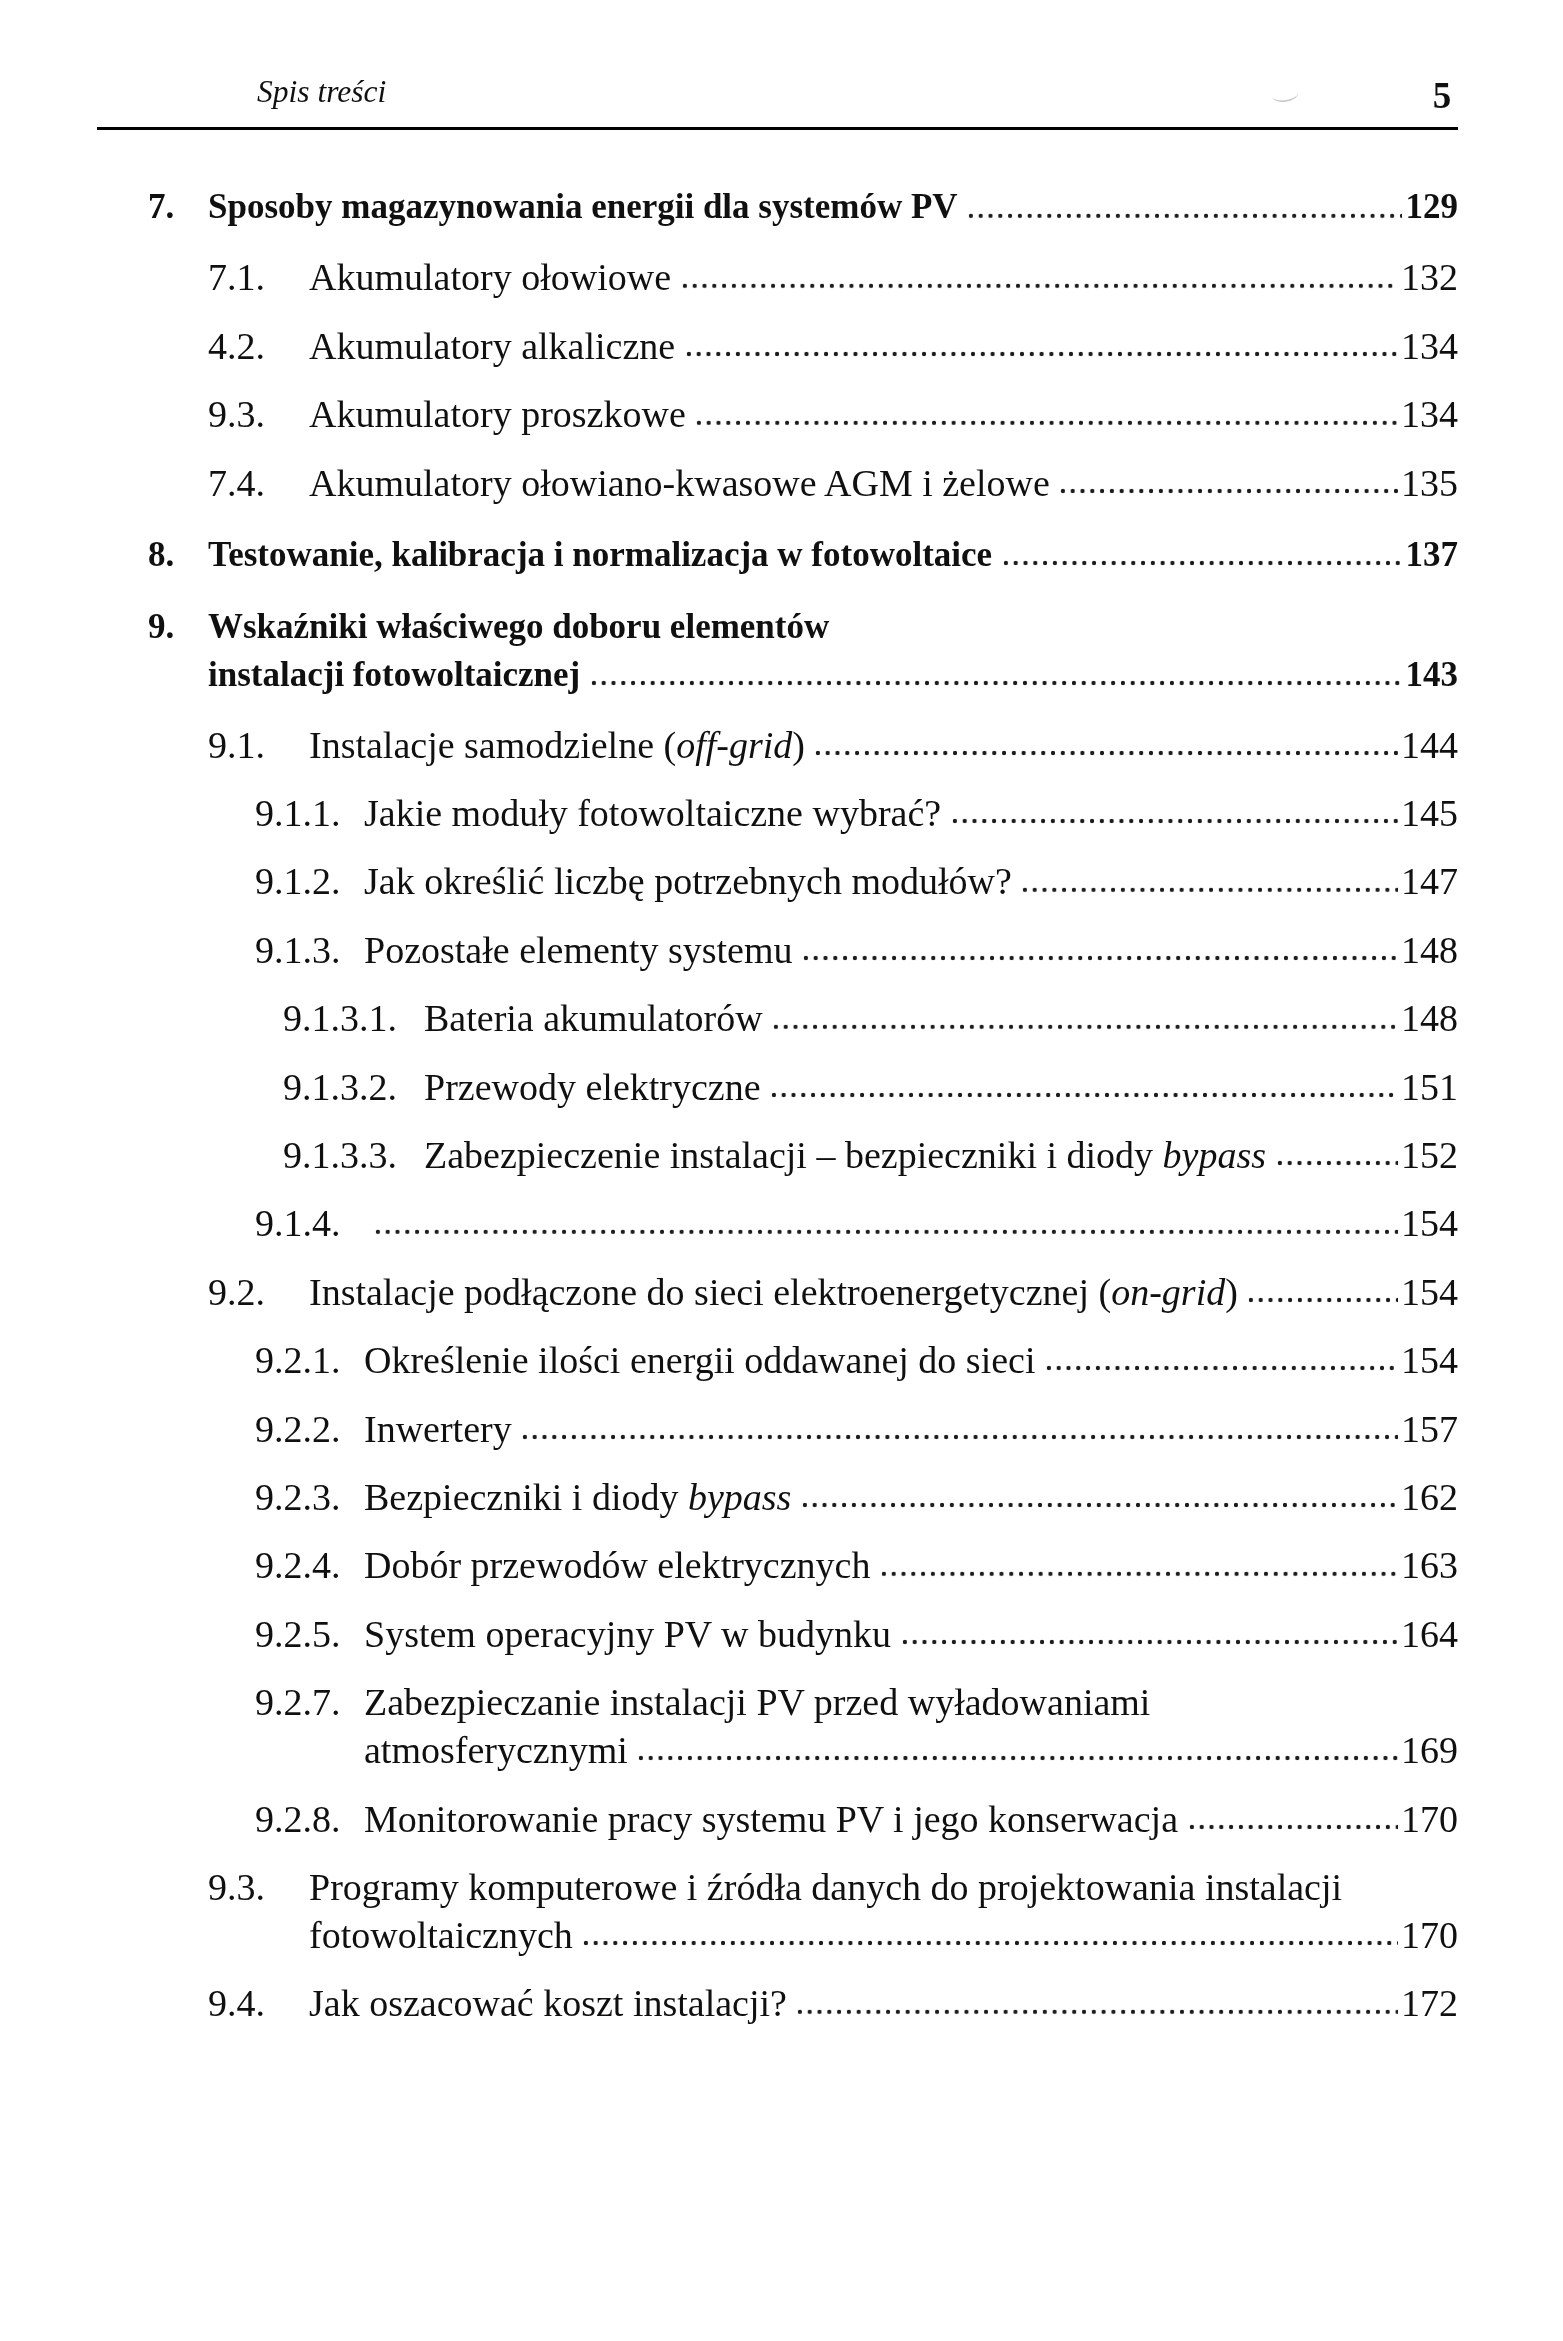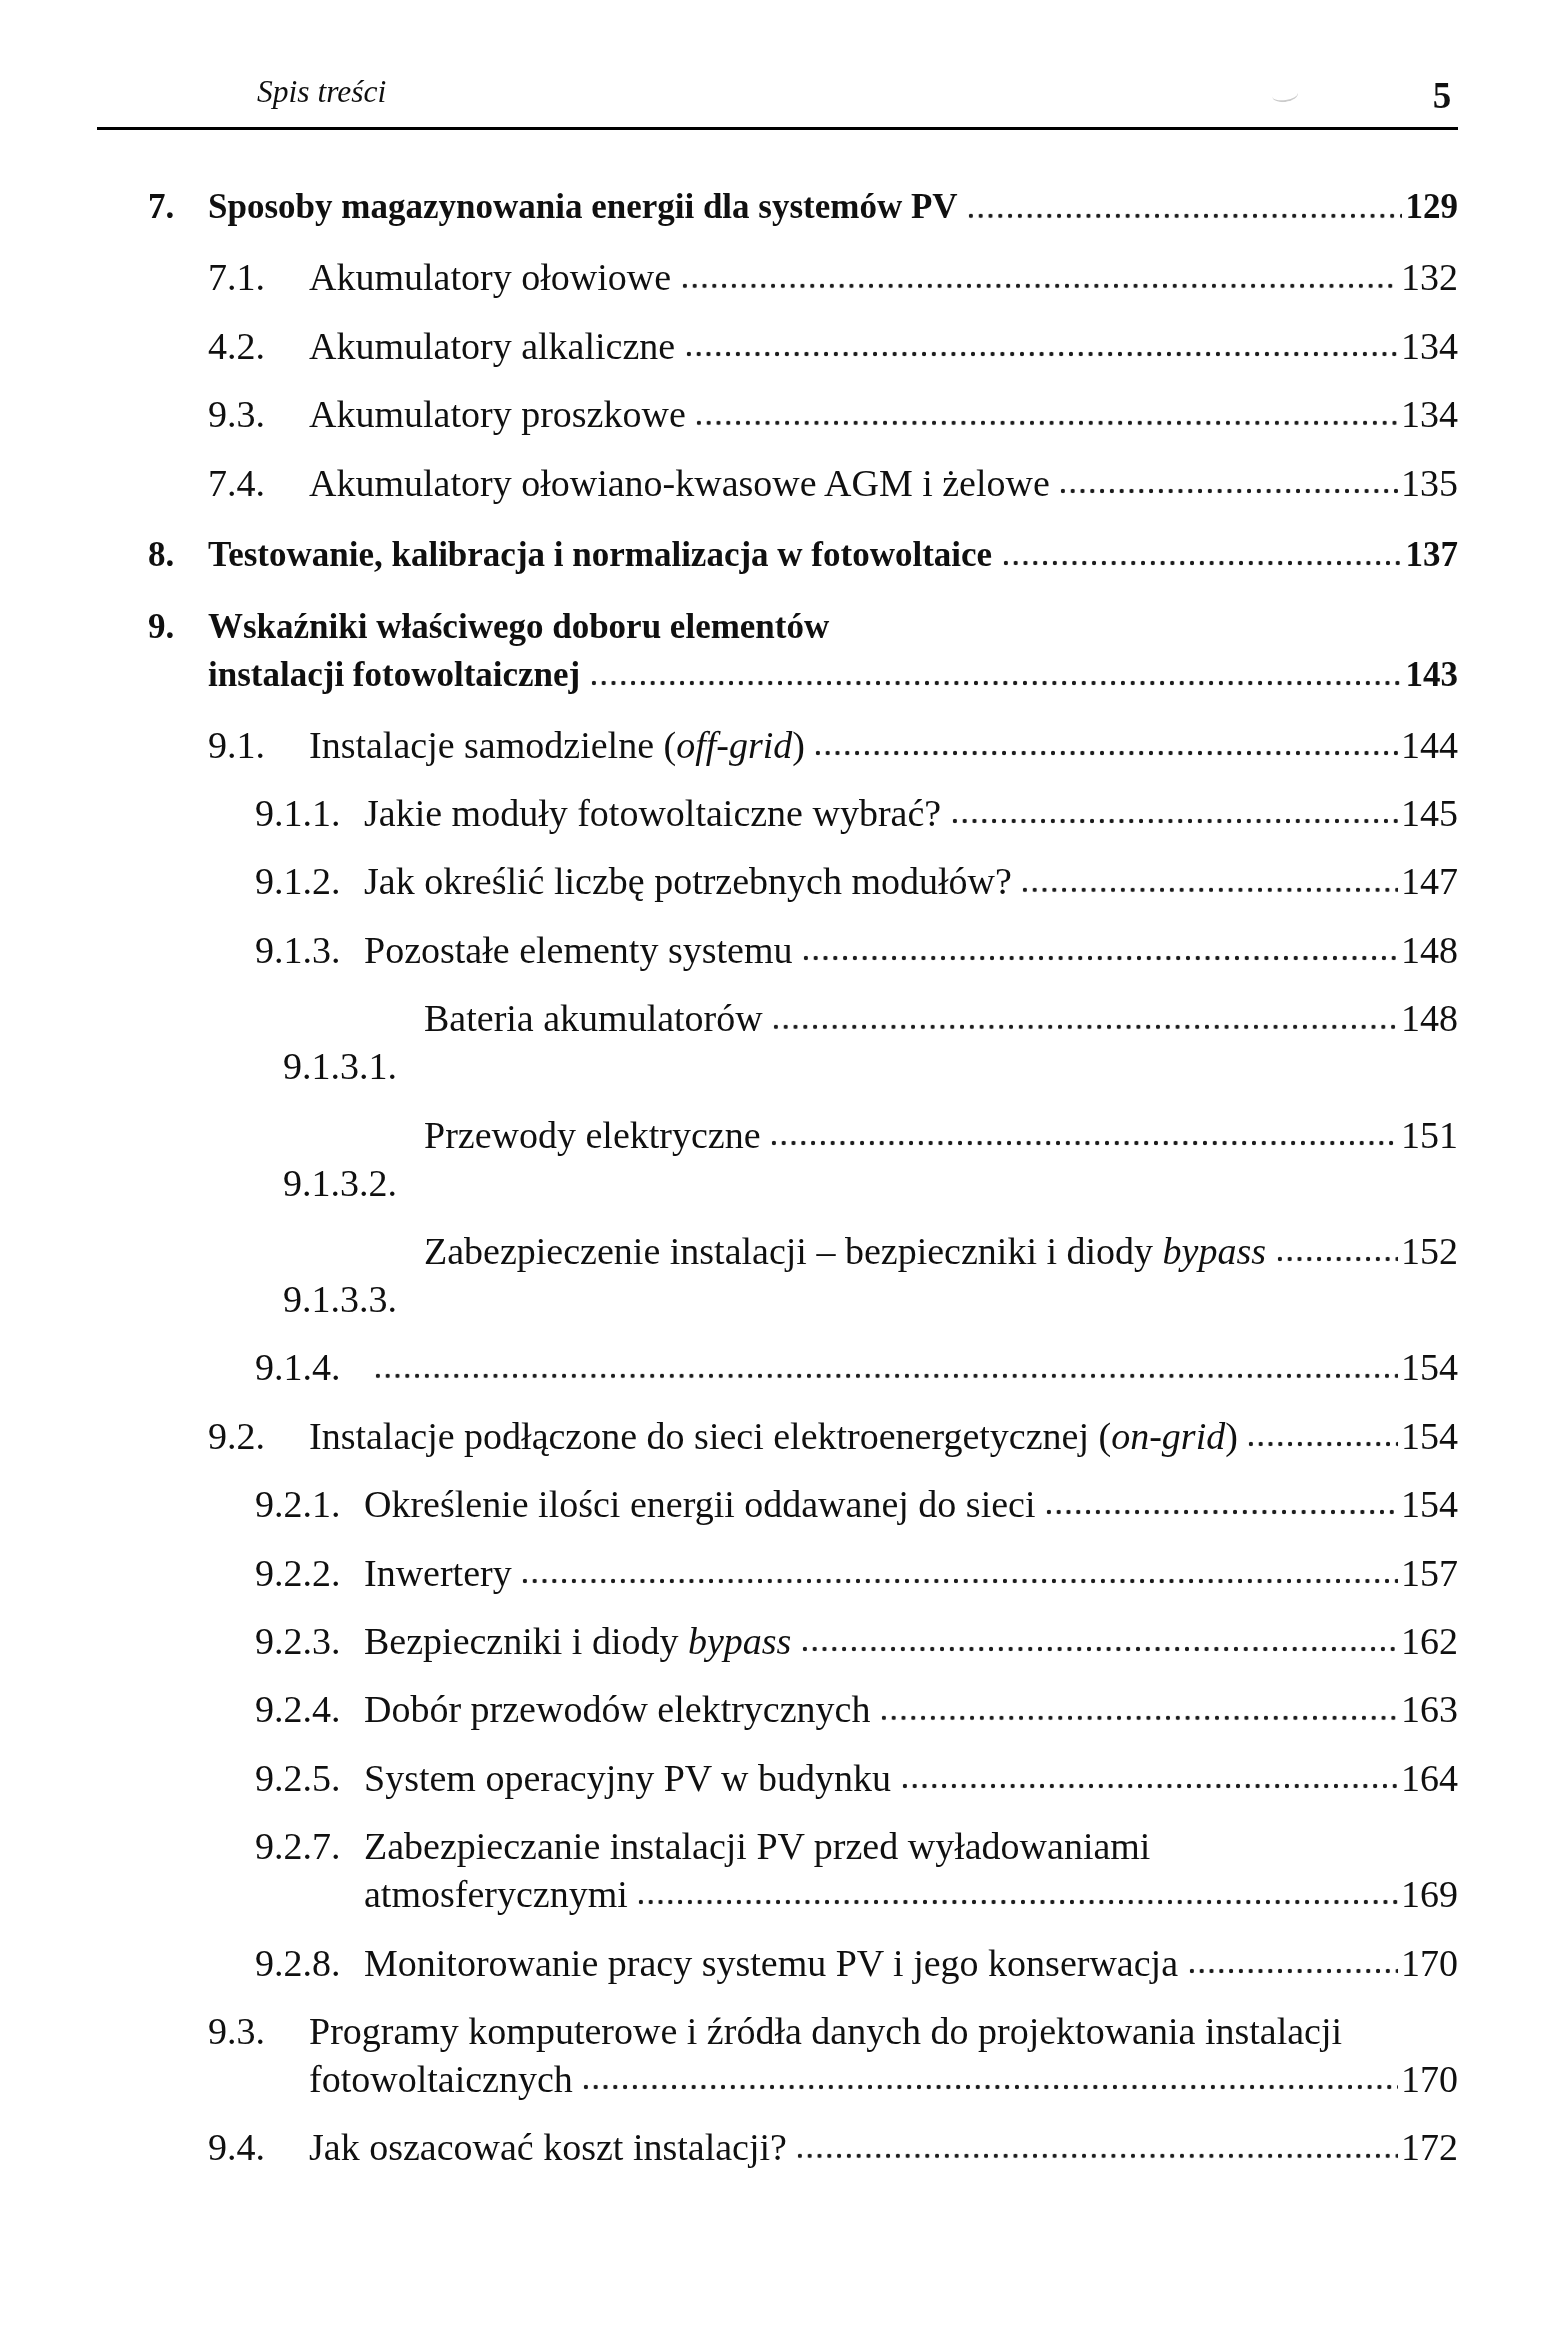--- a/index.html
+++ b/index.html
@@ -68,21 +68,21 @@
     font-weight: bold;
     font-size: 35px;
   }
   .toc-row.level-1 { margin-left: 51px;  margin-top: 24px; margin-bottom: 22px; }
   .toc-row.level-2 { margin-left: 111px; }
   .toc-row.level-3 { margin-left: 158px; }
   .toc-row.level-4 { margin-left: 186px; }
   .level-1 .num { width: 60px; }
   .level-2 .num { width: 101px; }
   .level-3 .num { width: 109px; }
-  .level-4 .num { width: 141px; margin-top: 48px; }
+  .level-4 .num { width: 141px; }
   .num {
     flex: 0 0 auto;
   }
   .entry-content {
     flex: 1 1 auto;
     min-width: 0;
   }
   .entry-line.last {
     display: flex;
     align-items: flex-end;

